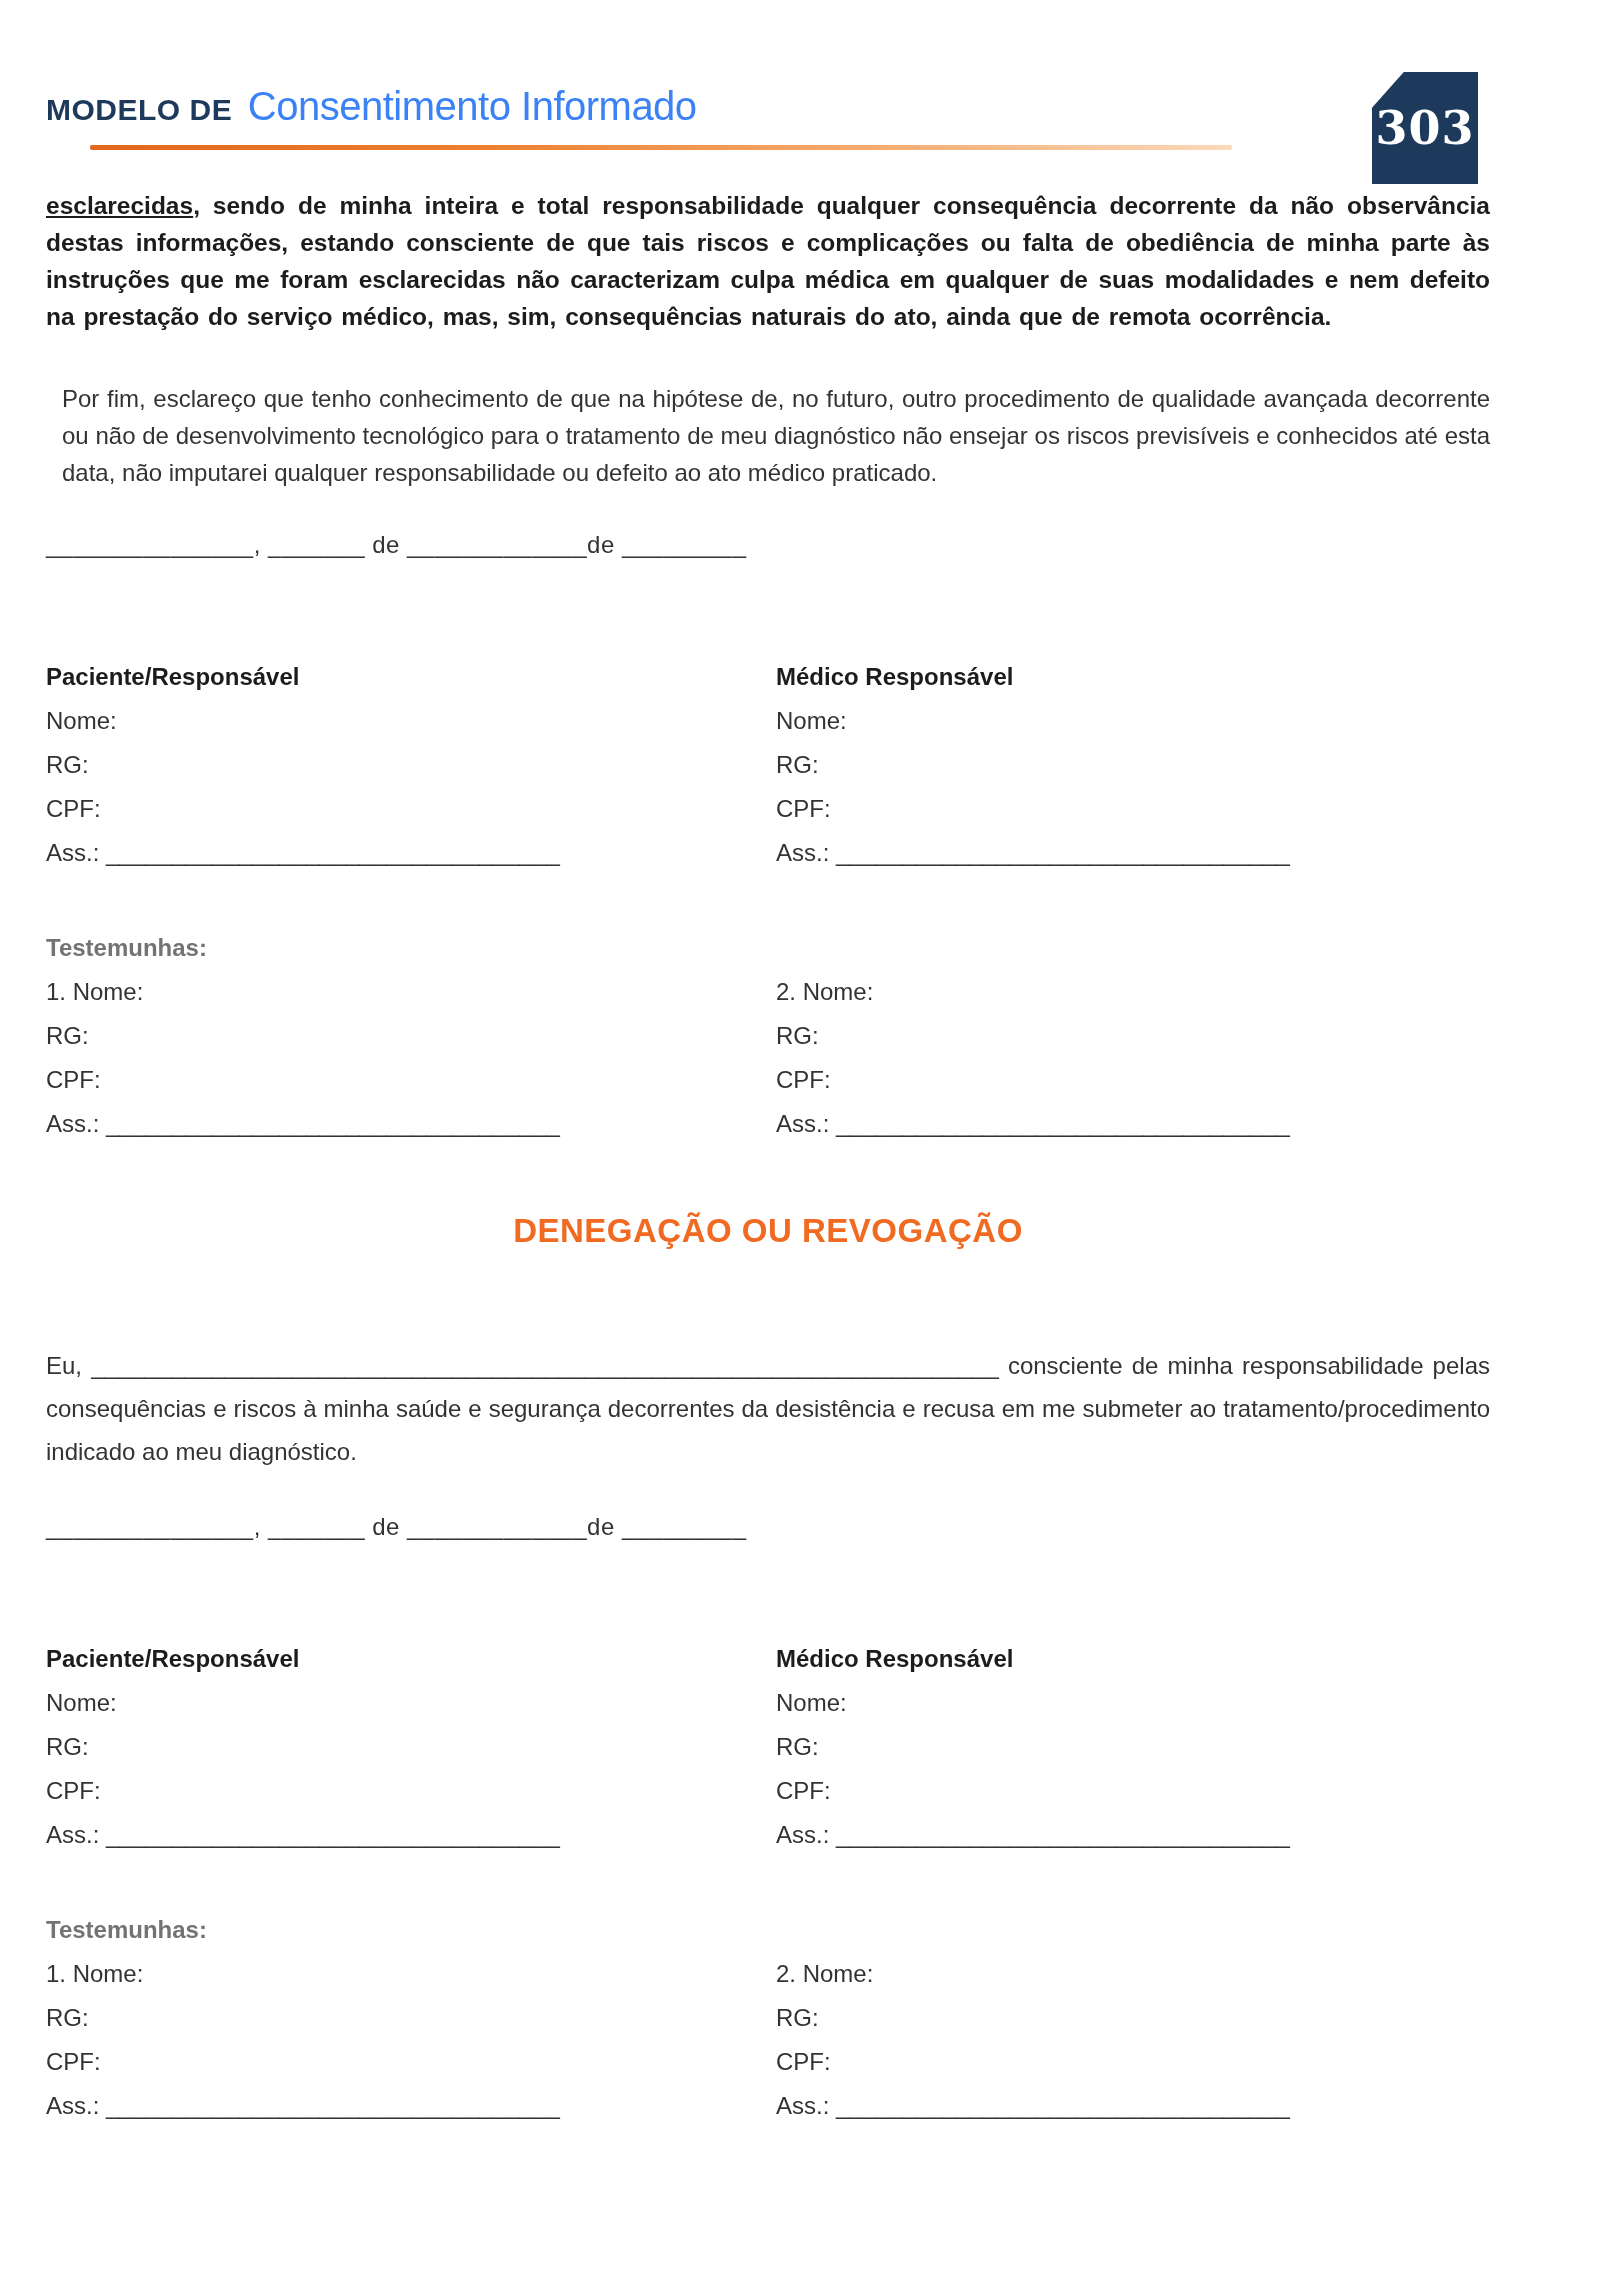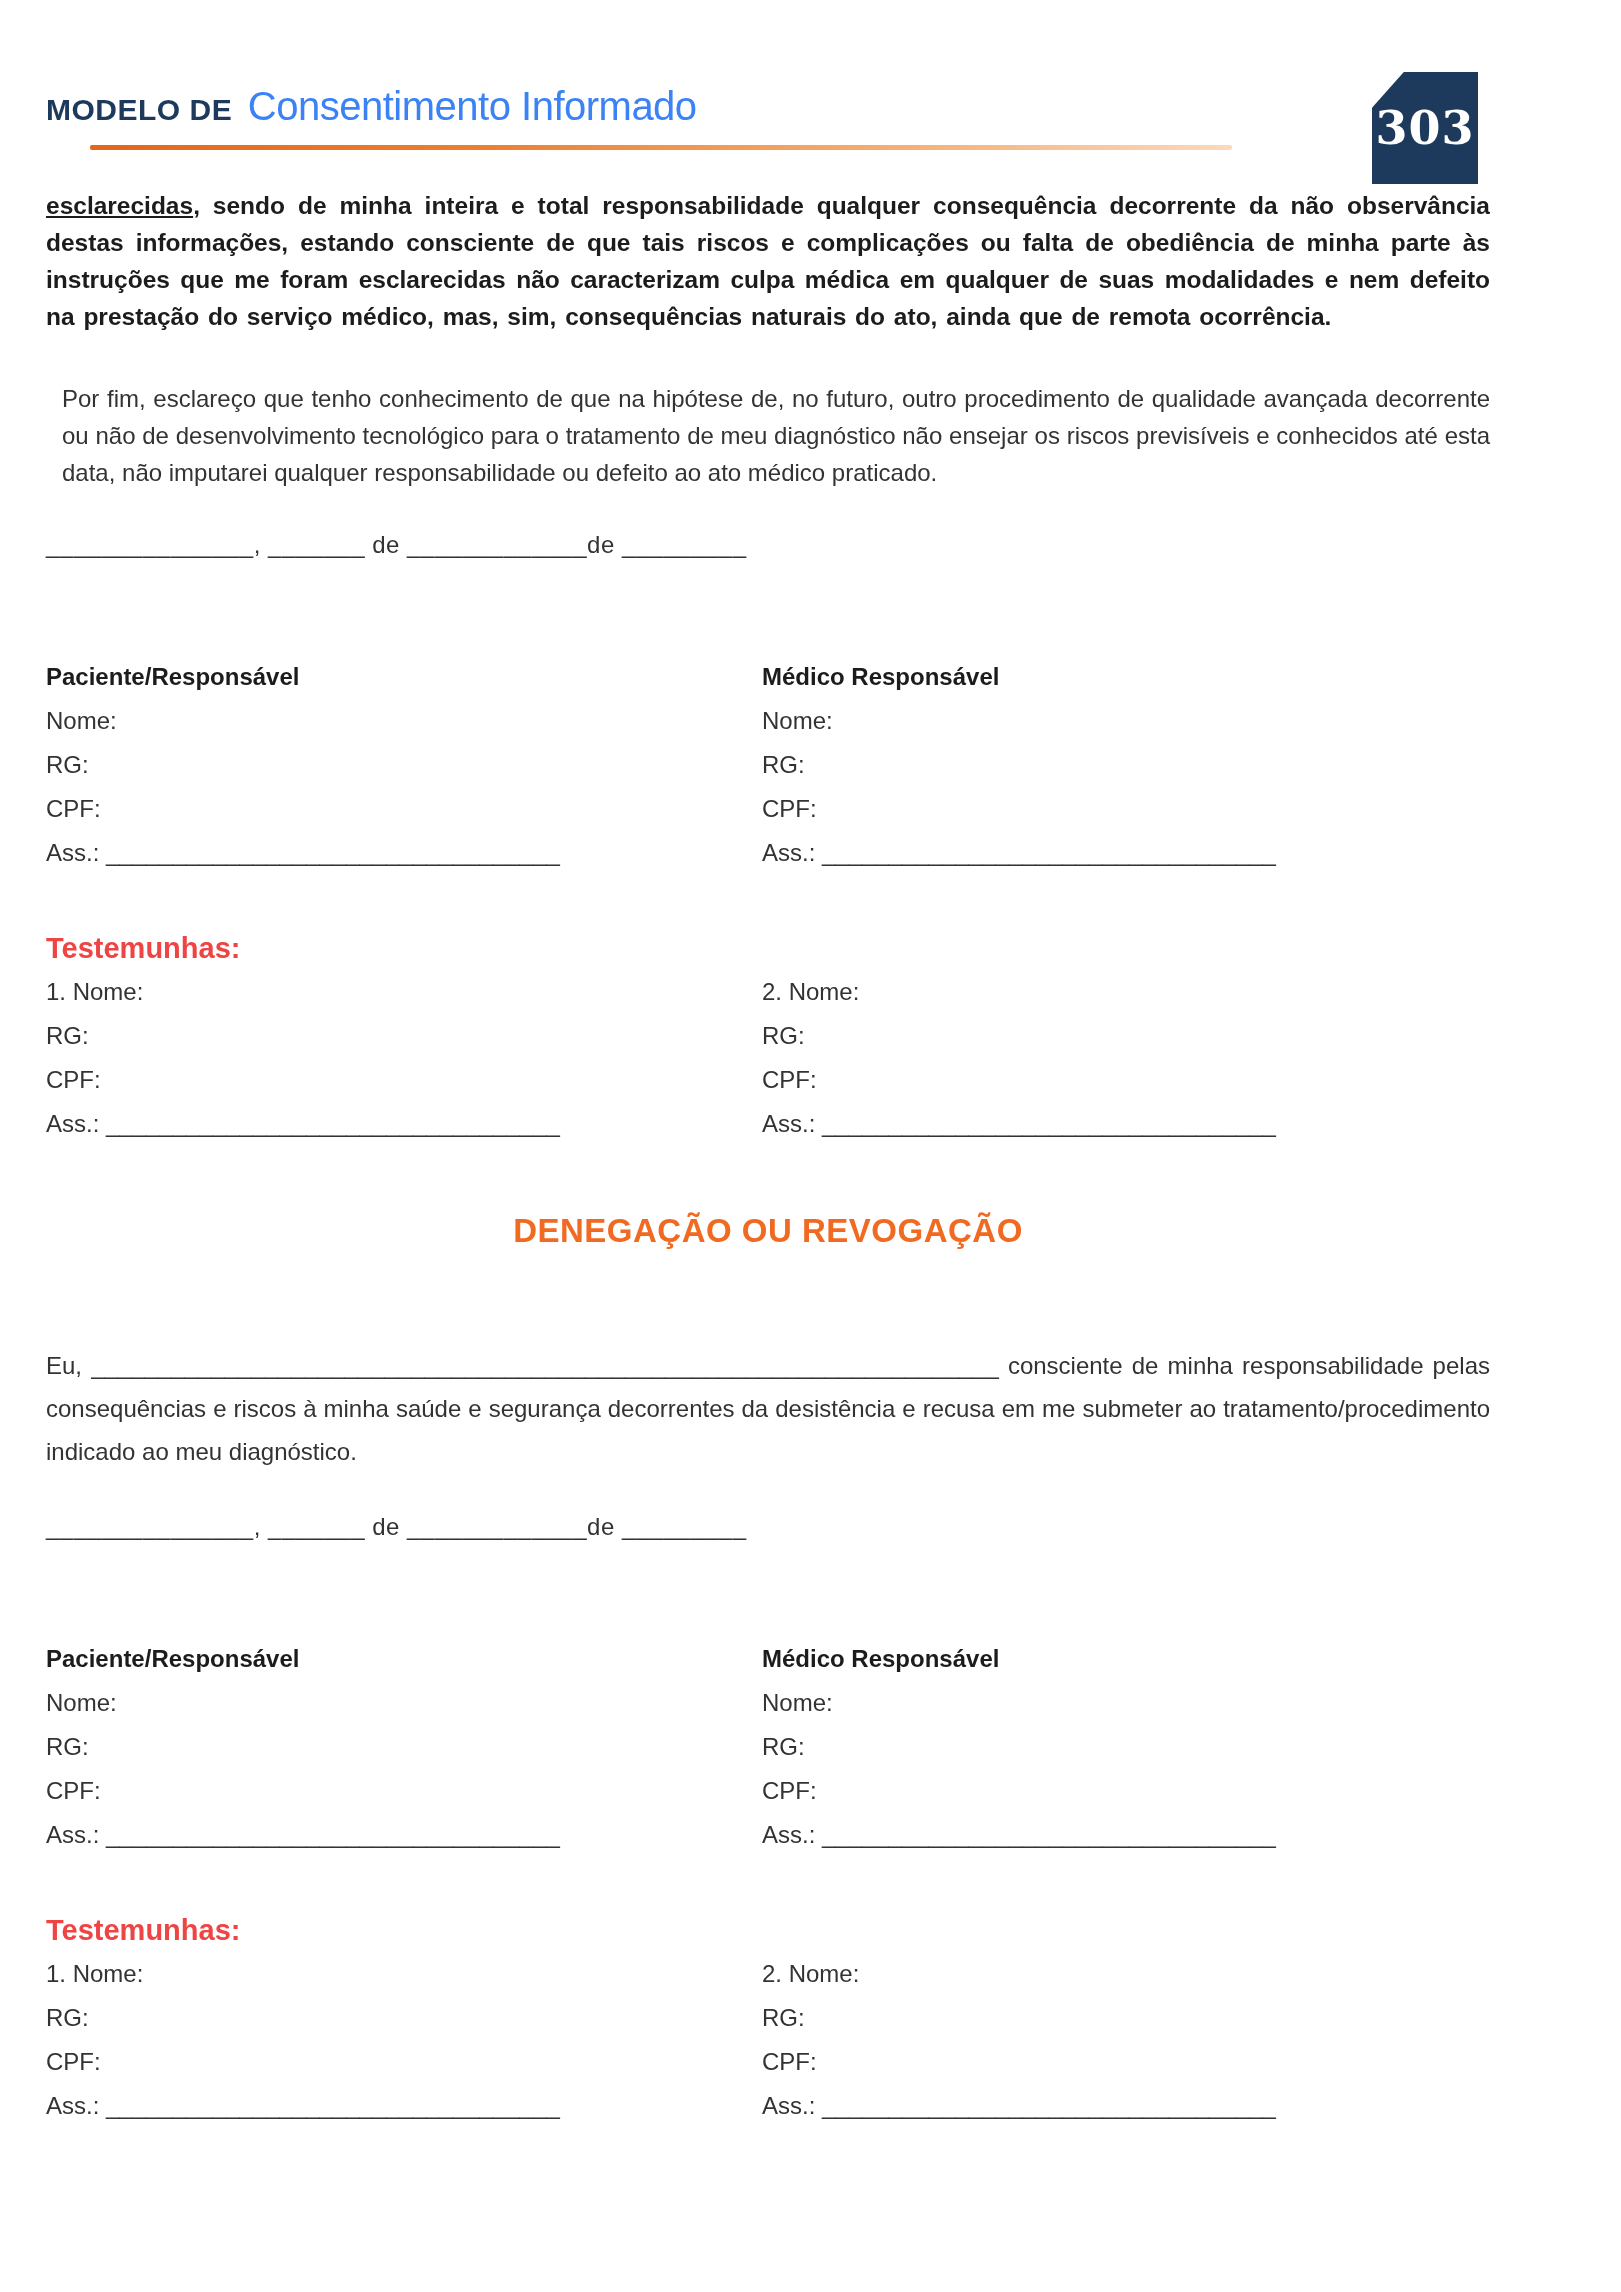--- a/index.html
+++ b/index.html
@@ -55,27 +55,28 @@
   }
   .date-line{
     margin:40px 0 0 0;
     font-size:24px;color:#333333;letter-spacing:0.5px;white-space:nowrap;
   }
 
   
   .sig-grid{
     display:grid;grid-template-columns:716px auto;
     margin-top:96px;
+    gap:14px;
   }
   .sig-grid.witness{margin-top:51px;}
   .sig-col{font-size:24px;color:#333333;}
   .sig-title{font-weight:700;color:#1c1c1c;line-height:44px;}
   .sig-row{line-height:44px;white-space:nowrap;}
   .block-title{
-    margin-top:51px;font-size:29px;font-weight:700;color:#ef4444;line-height:44px;
+    margin-top:51px;font-size:24px;font-weight:700;color:#737373;line-height:44px;
   }
 
   
   .section-heading{
     margin-top:66px;
     text-align:center;
     font-size:33px;font-weight:700;color:#f16a21;
     letter-spacing:0.5px;
   }
   .p-revocation{

